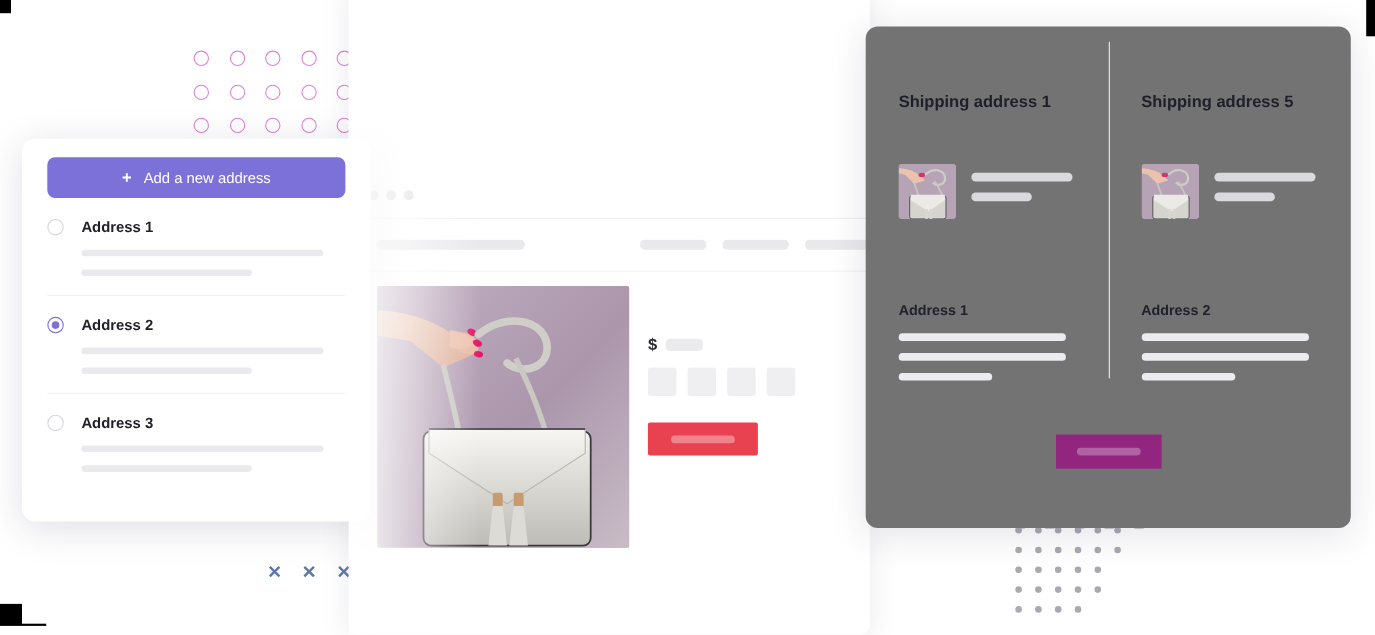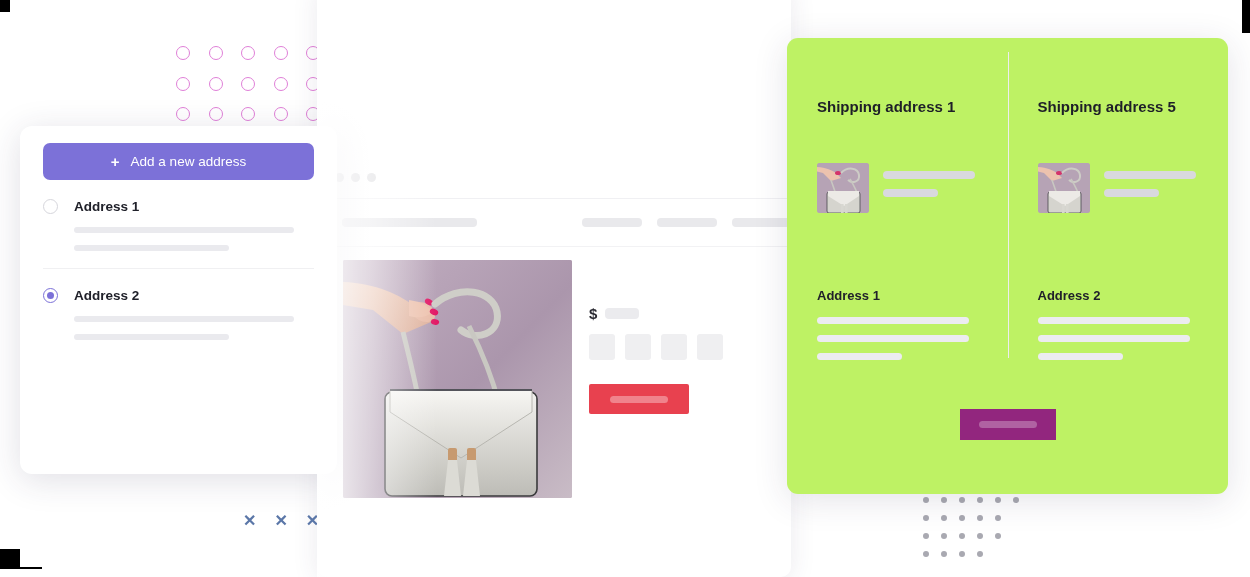--- a/index.html
+++ b/index.html
@@ -107,22 +107,22 @@
     border-radius: 50%; background: #7c71d8;
   }
   .addr-name { font-size: 13.5px; font-weight: 700; color: #20212a; }
   .addr-lines { margin-top: 13px; margin-left: 31px; }
   .addr-lines i { display: block; height: 6px; background: #eaeaee; border-radius: 3px; }
   .addr-lines i + i { margin-top: 12px; }
   .al-w1 { width: 220px; } .al-w2 { width: 155px; }
 
   
   .ship-card {
-    position: absolute; left: 787px; top: 38px; width: 441px; height: 456px;
-    background: #bef264; border-radius: 11px;
+    position: absolute; left: 787px; top: 24px; width: 441px; height: 456px;
+    background: #737373; border-radius: 11px;
     box-shadow: 0 6px 34px rgba(45,40,80,0.13);
   }
   .ship-cols { position: absolute; left: 0; top: 0; width: 100%; height: 344px; display: flex; }
   .ship-col { width: 50%; padding: 60px 30px 0 30px; position: relative; }
   .ship-col + .ship-col:before {
     content:""; position: absolute; left: 0; top: 14px; bottom: 24px; width: 1px; background: #ededf0;
   }
   .ship-title { font-size: 15px; font-weight: 700; color: #1e1f28; }
   .ship-item { display: flex; gap: 14px; margin-top: 48px; }
   .ship-thumb { width: 52px; height: 50px; border-radius: 3px; overflow: hidden; background: #b9a6b6; flex: none; }
@@ -361,20 +361,30 @@
         <div class="addr-row">
           <div class="addr-head">
             <span class="radio on"></span>
             <span class="addr-name">Address 2</span>
           </div>
           <div class="addr-lines">
             <i class="al-w1"></i>
             <i class="al-w2"></i>
           </div>
         </div>
+        <div class="addr-row">
+          <div class="addr-head">
+            <span class="radio"></span>
+            <span class="addr-name">Address 3</span>
+          </div>
+          <div class="addr-lines">
+            <i class="al-w1"></i>
+            <i class="al-w2"></i>
+          </div>
+        </div>
       </div>
   </div>
 
   <div class="ship-card">
     <div class="ship-cols" id="shipCols">
         <div class="ship-col">
           <div class="ship-title">Shipping address 1</div>
           <div class="ship-item">
             <div class="ship-thumb">
               <svg viewBox="0 0 52 50" preserveAspectRatio="xMidYMid slice" aria-hidden="true">

